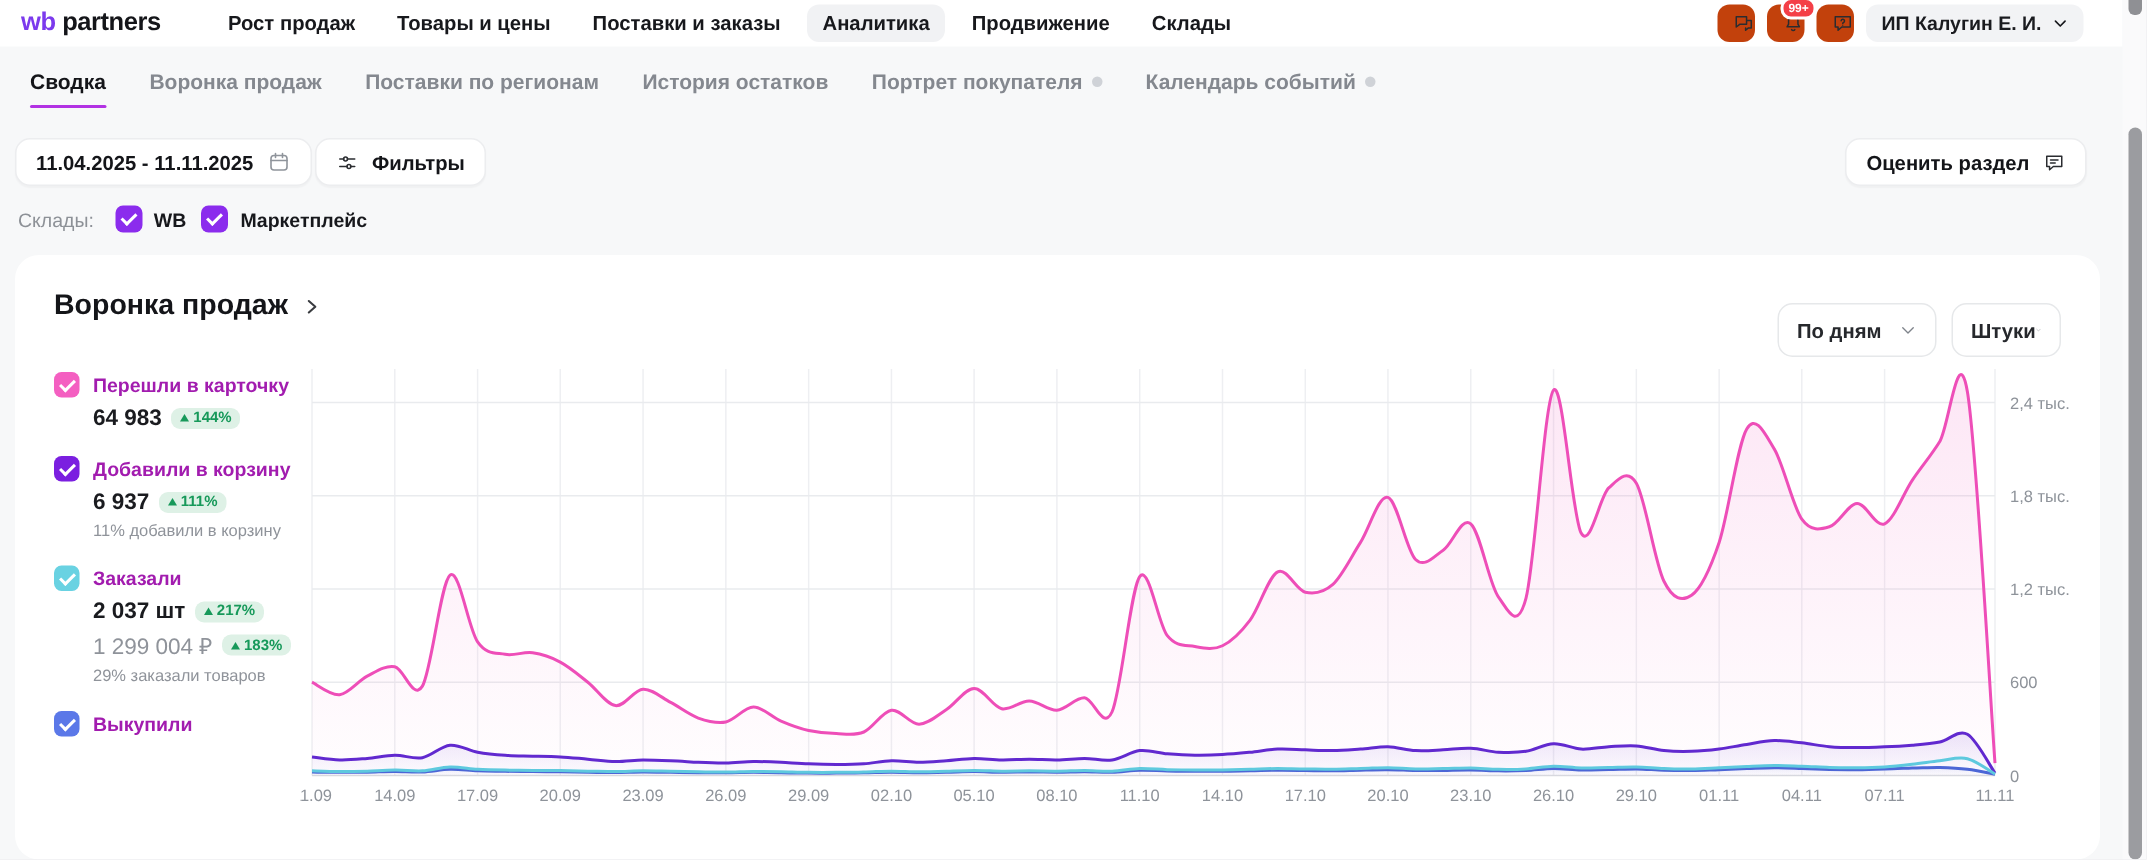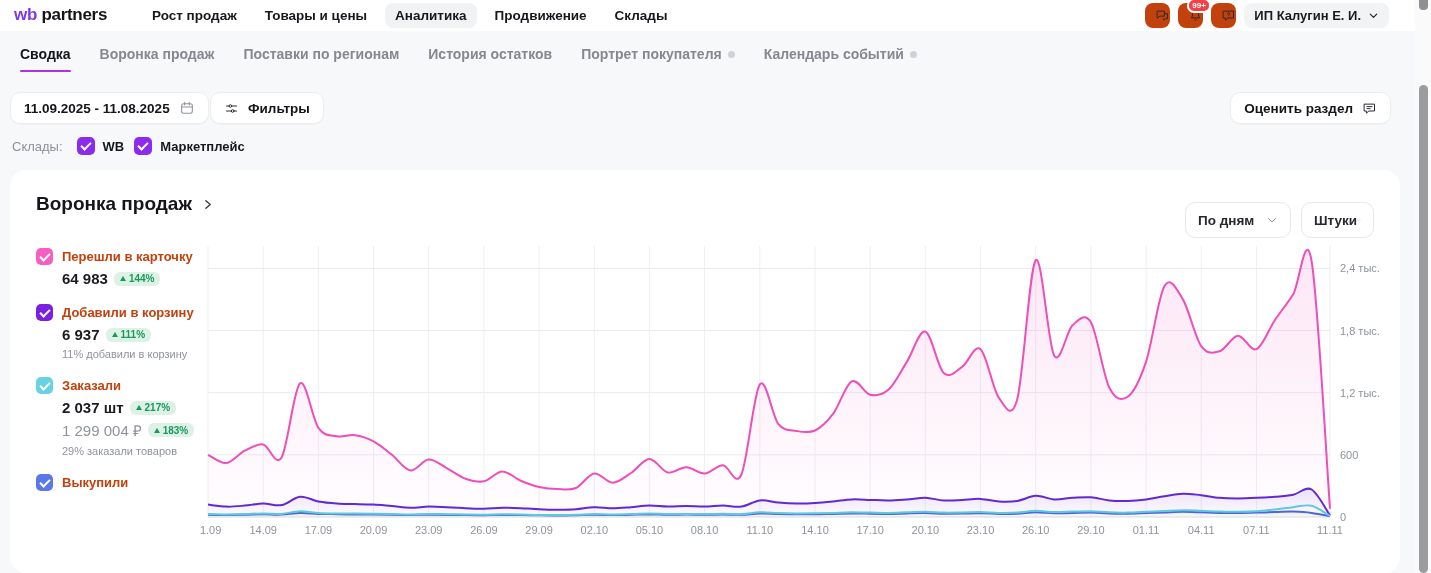--- a/index.html
+++ b/index.html
@@ -42,21 +42,21 @@
   .card { position:absolute; left:10px; top:170px; width:1390px; height:403px; background:#fff; border-radius:16px; }
   .panel-title-row { position:absolute; left:36px; top:193px; display:flex; align-items:center; gap:9px; cursor:pointer; }
   .panel-title { font-size:19px; font-weight:700; color:#141519; }
   .panel-sub { position:absolute; left:36px; top:222px; font-size:11px; color:#a2a6ac; }
   .select { position:absolute; height:36px; background:#fff; border:1px solid #e6e8ea; border-radius:10px; display:flex; align-items:center; justify-content:space-between; padding:0 12px; font-size:13.5px; font-weight:600; color:#26282c; cursor:pointer; }
   .select svg { stroke:#7e838a; fill:none; stroke-width:1.8; stroke-linecap:round; stroke-linejoin:round; }
   
   .legend { position:absolute; left:36px; top:248px; width:172px; display:flex; flex-direction:column; gap:17px; }
   .leg-top { display:flex; align-items:center; gap:9px; }
   .leg-top .cbx { width:17px; height:17px; }
-  .leg-label { font-size:13px; font-weight:600; color:#c2410c; white-space:nowrap; }
+  .leg-label { font-size:13px; font-weight:600; color:#a21caf; white-space:nowrap; }
   .leg-rows { margin-left:26px; display:flex; flex-direction:column; gap:4px; margin-top:5px; }
   .leg-val { font-size:15px; font-weight:700; color:#1a1b1f; display:flex; align-items:center; gap:6px; white-space:nowrap; }
   .leg-rub { font-size:15px; font-weight:400; color:#8f939a; display:flex; align-items:center; gap:6px; white-space:nowrap; }
   .badge { display:inline-flex; align-items:center; gap:3px; background:#def1e6; color:#17995a; border-radius:6px; padding:1.5px 6px; font-size:10px; font-weight:700; }
   .badge .tri { width:0; height:0; border-left:3.5px solid transparent; border-right:3.5px solid transparent; border-bottom:5px solid #17995a; }
   .leg-note { font-size:11px; color:#8f939a; margin-top:1px; white-space:nowrap; }
   
   #funnel-svg { position:absolute; left:200px; top:240px; cursor:crosshair; }
   #funnel-svg text { font-family:"Liberation Sans", sans-serif; font-size:11px; fill:#8e939a; }
   
@@ -70,20 +70,21 @@
 <div id="app">
 
   <div class="topbar">
     <div class="logo">
       <span class="wb">wb</span>
       <span class="pn">partners</span>
     </div>
     <div class="mainnav">
       <span class="nav-item">Рост продаж</span>
       <span class="nav-item">Товары и цены</span>
+      <span class="nav-item">Поставки и заказы</span>
       <span class="nav-item active">Аналитика</span>
       <span class="nav-item">Продвижение</span>
       <span class="nav-item">Склады</span>
     </div>
     <div class="top-right">
       <div class="icon-btn">
         <svg width="15" height="15" viewBox="0 0 24 24">
             <path d="M4 5h11v8H8l-4 3zM15 9h5v8h-3l-3 2.5V17"></path>
           </svg>
       </div>
@@ -125,21 +126,21 @@
         <span>Портрет покупателя</span>
         <span class="dot"></span>
       </span>
     <span class="tab">
         <span>Календарь событий</span>
         <span class="dot"></span>
       </span>
   </div>
 
   <div class="pill" style="left:10px; top:92px;">
-    <span>11.09.2025 - 11.08.2025</span>
+    <span>11.04.2025 - 11.11.2025</span>
     <svg width="16" height="16" viewBox="0 0 24 24">
         <rect x="4" y="5.5" width="16" height="14.5" rx="3"></rect>
         <path d="M4 10.5h16M8.5 3.5v4M15.5 3.5v4"></path>
       </svg>
   </div>
   <div class="pill dark-icon" style="left:210px; top:92px;">
     <svg width="15" height="15" viewBox="0 0 24 24">
         <path d="M4 8h4.5M12 8h8M4 16h8M15.5 16H20"></path>
         <circle cx="10.2" cy="8" r="2.1"></circle>
         <circle cx="13.8" cy="16" r="2.1"></circle>

